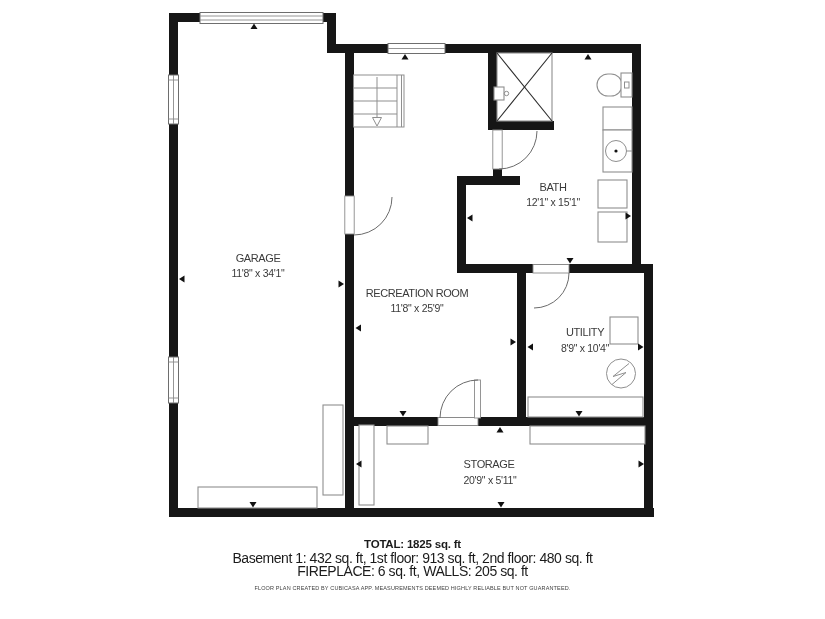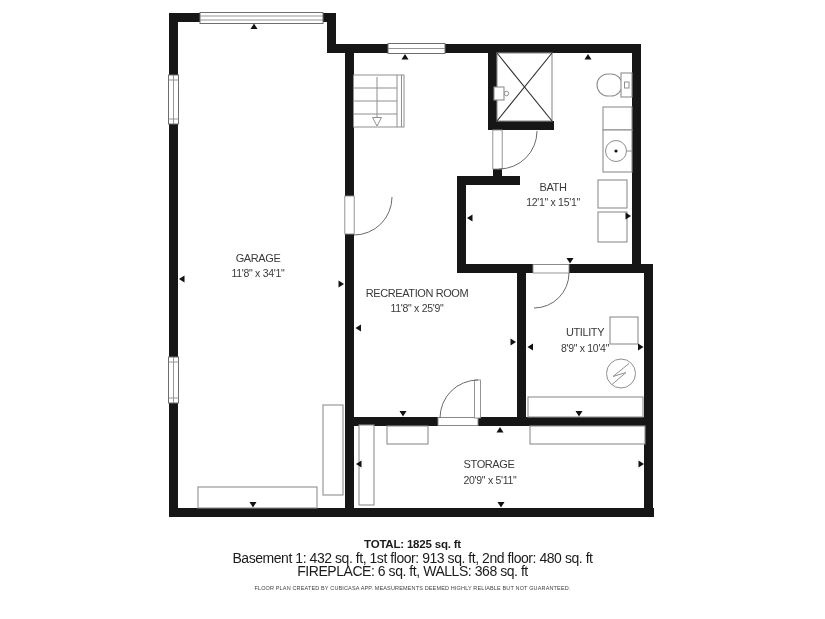--- a/index.html
+++ b/index.html
@@ -181,17 +181,17 @@
     <g>
       <text class="room-name" x="489" y="468">STORAGE</text>
       <text class="room-dims" x="490" y="484">20'9" x 5'11"</text>
     </g>
   </g>
 </svg>
 
   <div id="summary">
     <div class="total">TOTAL: 1825 sq. ft</div>
     <div class="line">Basement 1: 432 sq. ft, 1st floor: 913 sq. ft, 2nd floor: 480 sq. ft</div>
-    <div class="line">FIREPLACE: 6 sq. ft, WALLS: 368 sq. ft</div>
+    <div class="line">FIREPLACE: 6 sq. ft, WALLS: 205 sq. ft</div>
     <div class="disclaimer">FLOOR PLAN CREATED BY CUBICASA APP. MEASUREMENTS DEEMED HIGHLY RELIABLE BUT NOT GUARANTEED.</div>
   </div>
 
 </div>
 
 </body></html>

